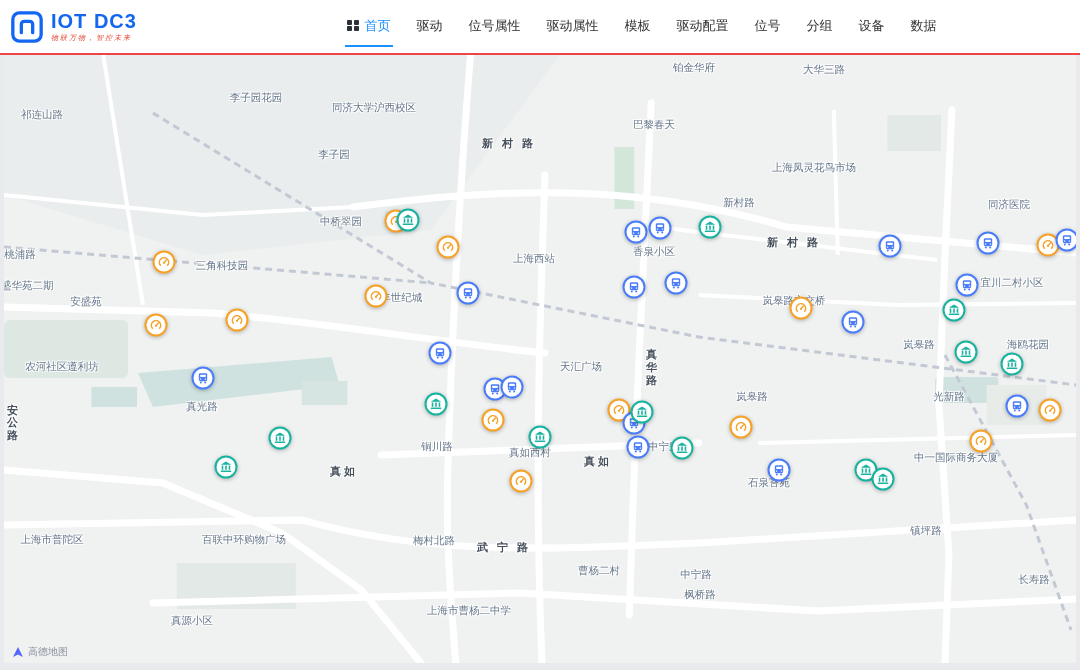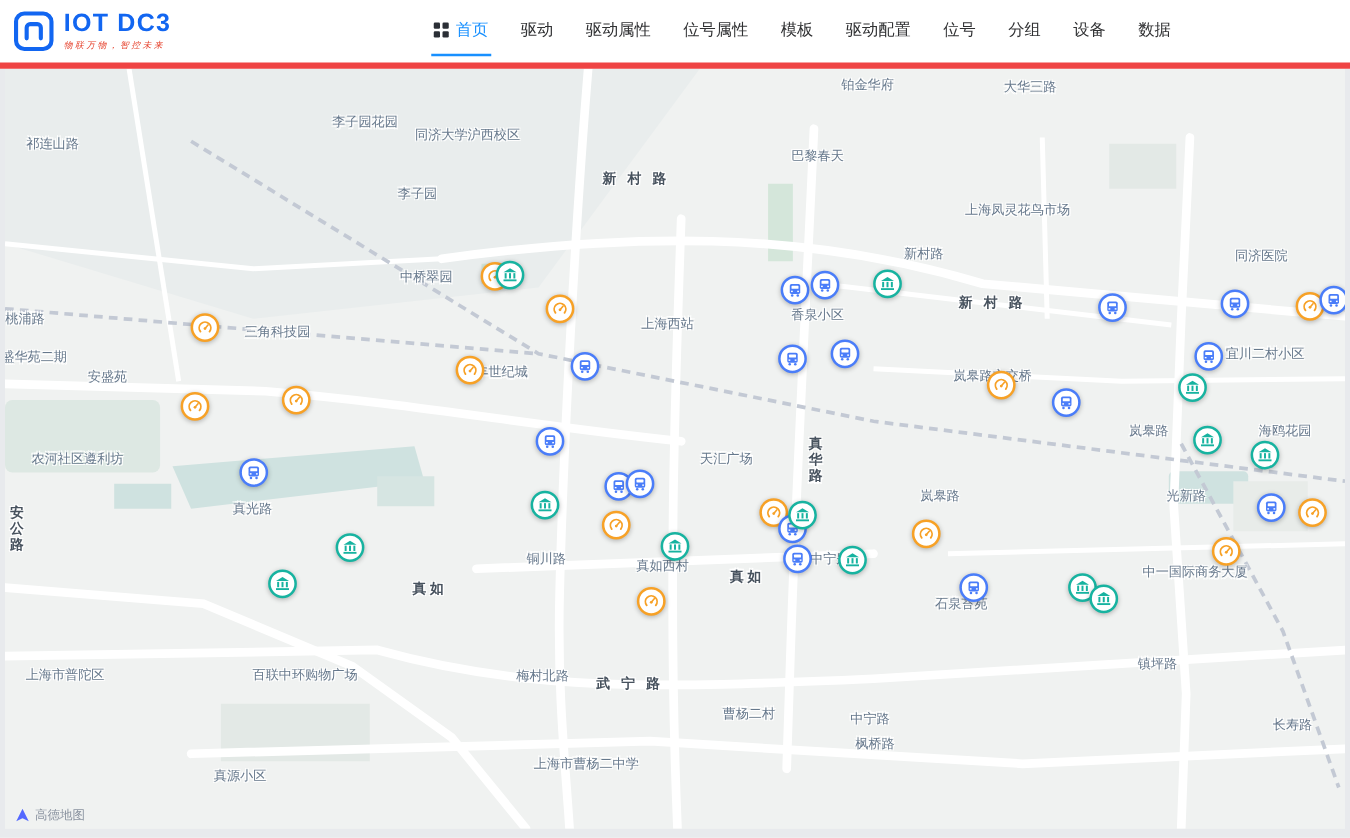--- a/index.html
+++ b/index.html
@@ -4,21 +4,21 @@
 <style>
   * { box-sizing: border-box; margin: 0; padding: 0; }
   html,body { width:1080px; height:670px; overflow:hidden; }
   body {
     font-family: "Liberation Sans", "DejaVu Sans", sans-serif;
     background:#e8eaed;
   }
   
   .header {
     height:55px; background:#fff; display:flex; align-items:center;
-    border-bottom:5px solid #ef4444; position:relative; z-index:5;
+    border-bottom:2px solid #ef4444; position:relative; z-index:5;
   }
   .logo { display:flex; align-items:center; gap:7px; padding-left:10px; width:215px; cursor:pointer; }
   .logo svg { width:34px; height:34px; display:block; }
   .logo-title { font-size:20px; font-weight:bold; color:var(--logo-blue); line-height:20px; letter-spacing:1px; }
   .logo-tagline { font-size:7px; color:var(--tagline-red); letter-spacing:2px; margin-top:2px; font-style:italic; }
   .nav { display:flex; gap:22px; margin-left:130px; height:40px; align-items:stretch; }
   .nav-item {
     display:flex; align-items:center; font-size:13px; color:var(--nav-text);
     cursor:pointer; border-bottom:2px solid transparent; padding:0 2px; white-space:nowrap;
   }
@@ -75,24 +75,24 @@
           <i></i>
           <i></i>
           <i></i>
         </span>
         <span>首页</span>
       </a>
       <a class="nav-item">
         <span>驱动</span>
       </a>
       <a class="nav-item">
+        <span>位号属性</span>
+      </a>
+      <a class="nav-item">
         <span>驱动属性</span>
-      </a>
-      <a class="nav-item">
-        <span>位号属性</span>
       </a>
       <a class="nav-item">
         <span>模板</span>
       </a>
       <a class="nav-item">
         <span>驱动配置</span>
       </a>
       <a class="nav-item">
         <span>位号</span>
       </a>
@@ -144,21 +144,21 @@
     </g>
     <g stroke="#c3c9d4" stroke-width="3" fill="none" stroke-dasharray="7 5">
       <path d="M150,58 L430,228 L700,282 L1080,330"></path>
       <path d="M0,192 L430,228"></path>
       <path d="M948,300 L1030,450 L1075,575"></path>
     </g>
   </svg>
 
   <div id="labels">
       <div class="map-label" style="left: 38px; top: 60px;">祁连山路</div>
-      <div class="map-label" style="left: 252px; top: 43px; margin-left: 36px;">李子园花园</div>
+      <div class="map-label" style="left: 252px; top: 43px;">李子园花园</div>
       <div class="map-label" style="left: 370px; top: 53px;">同济大学沪西校区</div>
       <div class="map-label" style="left: 330px; top: 100px;">李子园</div>
       <div class="map-label road" style="left: 505px; top: 88px;">新 村 路</div>
       <div class="map-label" style="left: 650px; top: 70px;">巴黎春天</div>
       <div class="map-label" style="left: 690px; top: 13px;">铂金华府</div>
       <div class="map-label" style="left: 820px; top: 15px;">大华三路</div>
       <div class="map-label" style="left: 810px; top: 113px;">上海凤灵花鸟市场</div>
       <div class="map-label" style="left: 1005px; top: 150px;">同济医院</div>
       <div class="map-label" style="left: 735px; top: 148px;">新村路</div>
       <div class="map-label road" style="left: 790px; top: 187px;">新 村 路</div>

